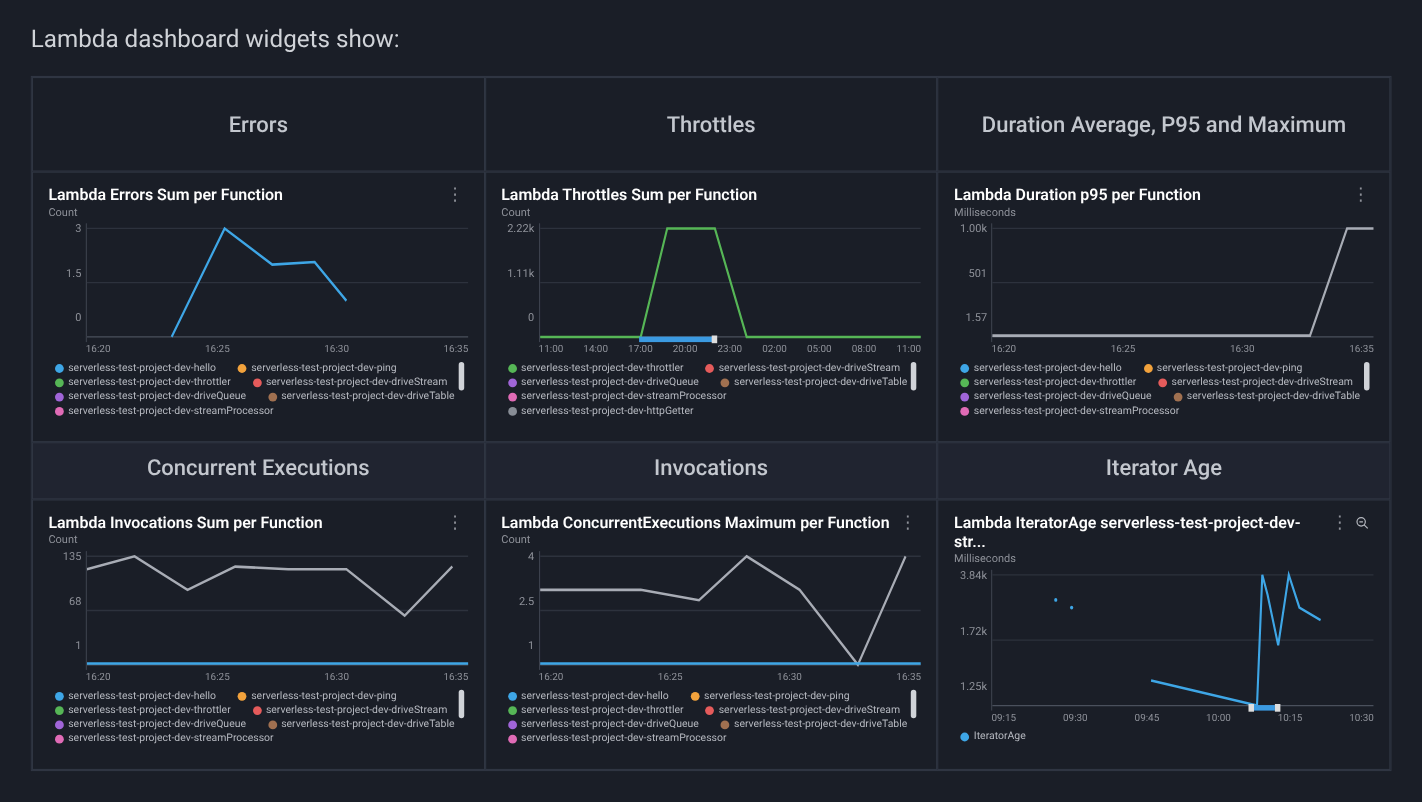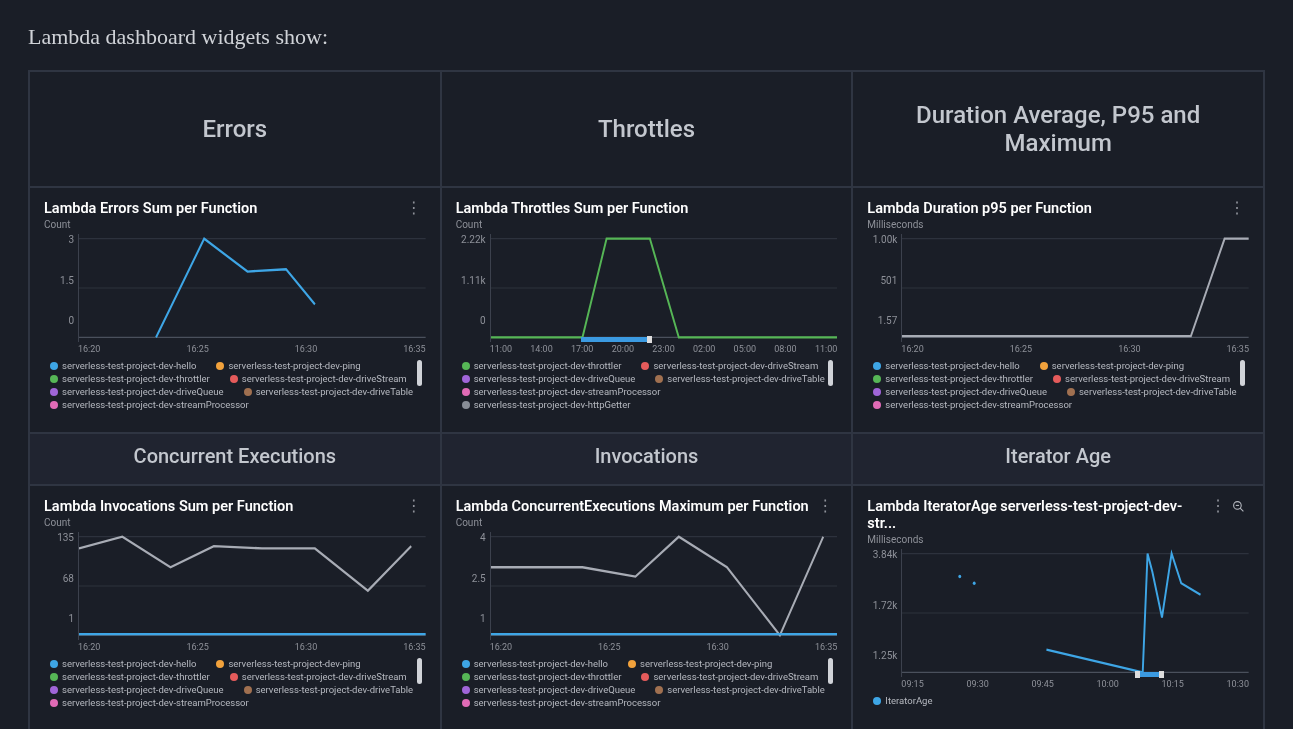--- a/index.html
+++ b/index.html
@@ -8,39 +8,38 @@
     color: #d8d9da;
     font-family: -apple-system, BlinkMacSystemFont, "Segoe UI", Roboto, sans-serif;
     padding: 24px 28px;
     width: 1293px;
   }
   .page-title {
     font-size: 22px;
     font-weight: 400;
     color: #d0d3d8;
     margin-bottom: 20px;
-    font-family: Liberation Serif, serif;
   }
   .grid {
     display: grid;
     grid-template-columns: repeat(3, 1fr);
     border: 1px solid #2f3542;
   }
   .cell {
     border: 1px solid #2f3542;
     padding: 0;
     display: flex;
     flex-direction: column;
   }
   .header-cell {
     min-height: 86px;
     display: flex;
     align-items: center;
     justify-content: center;
-    font-size: 24px;
+    font-size: 20px;
     font-weight: 500;
     color: #c3c7ce;
     padding: 29px 16px;
     text-align: center;
   }
   .subheader-cell {
     min-height: 52px;
     display: flex;
     align-items: center;
     font-size: 20px;

